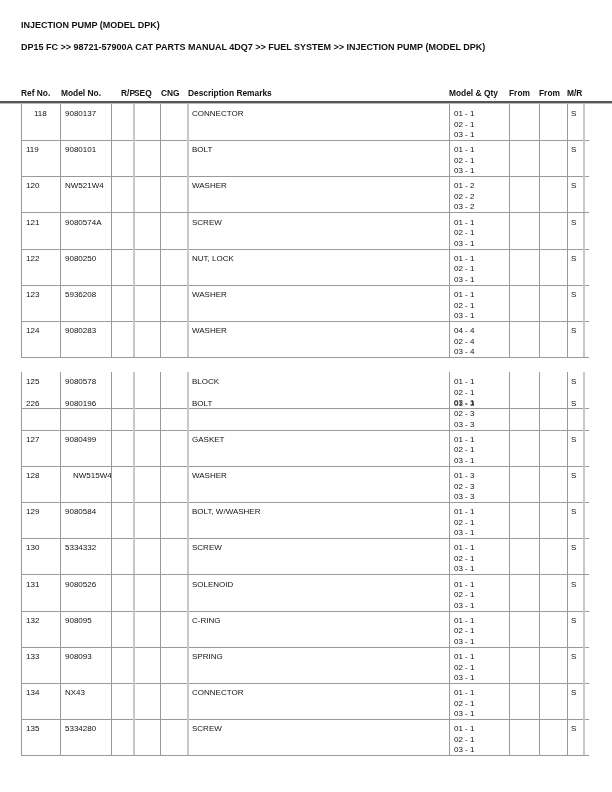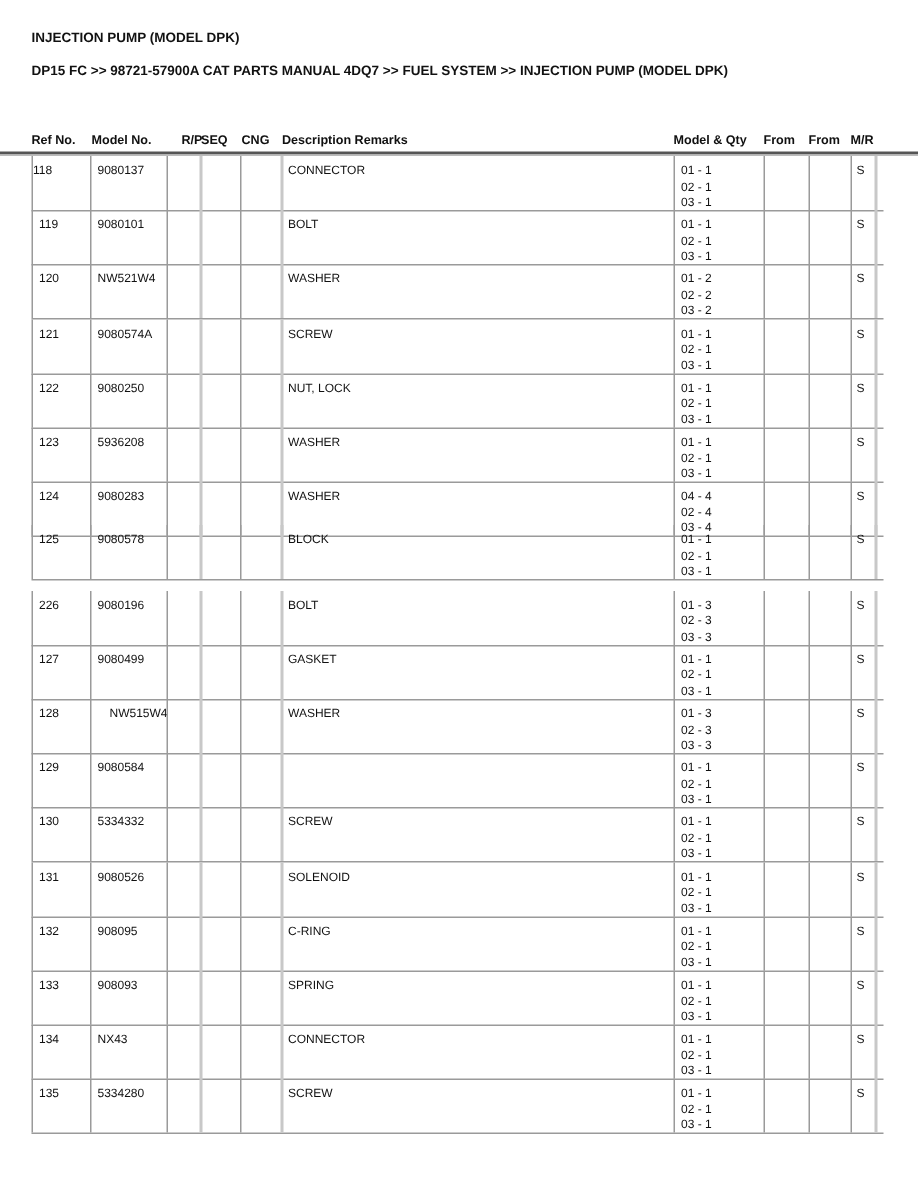--- a/index.html
+++ b/index.html
@@ -34,21 +34,21 @@
   <span class="hdr" style="left:509px">From</span>
   <span class="hdr" style="left:539px">From</span>
   <span class="hdr" style="left:567px">M/R</span>
 </div>
 <div class="hrule"></div>
 <div class="hrule2"></div>
 
 <div class="tbl" id="tbl">
     <div class="row" style="top: 0px;">
     <div class="vl" style="left:0"></div>
-    <div class="cell" style="left:1px">118</div>
+    <div class="cell" style="left:13px">118</div>
     <div class="vl" style="left:39px"></div>
     <div class="cell" style="left:44px">9080137</div>
     <div class="vl" style="left:90px"></div>
     <div class="vl light" style="left:112px"></div>
     <div class="vl" style="left:139px"></div>
     <div class="vl light" style="left:166px"></div>
     <div class="cell" style="left:171px">CONNECTOR</div>
     <div class="vl" style="left:428px"></div>
     <div class="cell qty" style="left:433px">
       <div>01 - 1</div>
@@ -186,21 +186,21 @@
       <div>04 - 4</div>
         <div>02 - 4</div>
         <div>03 - 4</div>
     </div>
     <div class="vl" style="left:488px"></div>
     <div class="vl" style="left:518px"></div>
     <div class="vl" style="left:546px"></div>
     <div class="cell" style="left:550px">S</div>
     <div class="vl light" style="left:562px"></div>
   </div>
-    <div class="row" style="top: 246px;">
+    <div class="row" style="top: 268px;">
     <div class="vl" style="left:0"></div>
     <div class="cell" style="left:5px">125</div>
     <div class="vl" style="left:39px"></div>
     <div class="cell" style="left:44px">9080578</div>
     <div class="vl" style="left:90px"></div>
     <div class="vl light" style="left:112px"></div>
     <div class="vl" style="left:139px"></div>
     <div class="vl light" style="left:166px"></div>
     <div class="cell" style="left:171px">BLOCK</div>
     <div class="vl" style="left:428px"></div>
@@ -283,20 +283,21 @@
   </div>
     <div class="row" style="top: 398.2px;">
     <div class="vl" style="left:0"></div>
     <div class="cell" style="left:5px">129</div>
     <div class="vl" style="left:39px"></div>
     <div class="cell" style="left:44px">9080584</div>
     <div class="vl" style="left:90px"></div>
     <div class="vl light" style="left:112px"></div>
     <div class="vl" style="left:139px"></div>
     <div class="vl light" style="left:166px"></div>
+    <div class="cell" style="left:171px">BOLT, W/WASHER</div>
     <div class="vl" style="left:428px"></div>
     <div class="cell qty" style="left:433px">
       <div>01 - 1</div>
         <div>02 - 1</div>
         <div>03 - 1</div>
     </div>
     <div class="vl" style="left:488px"></div>
     <div class="vl" style="left:518px"></div>
     <div class="vl" style="left:546px"></div>
     <div class="cell" style="left:550px">S</div>

